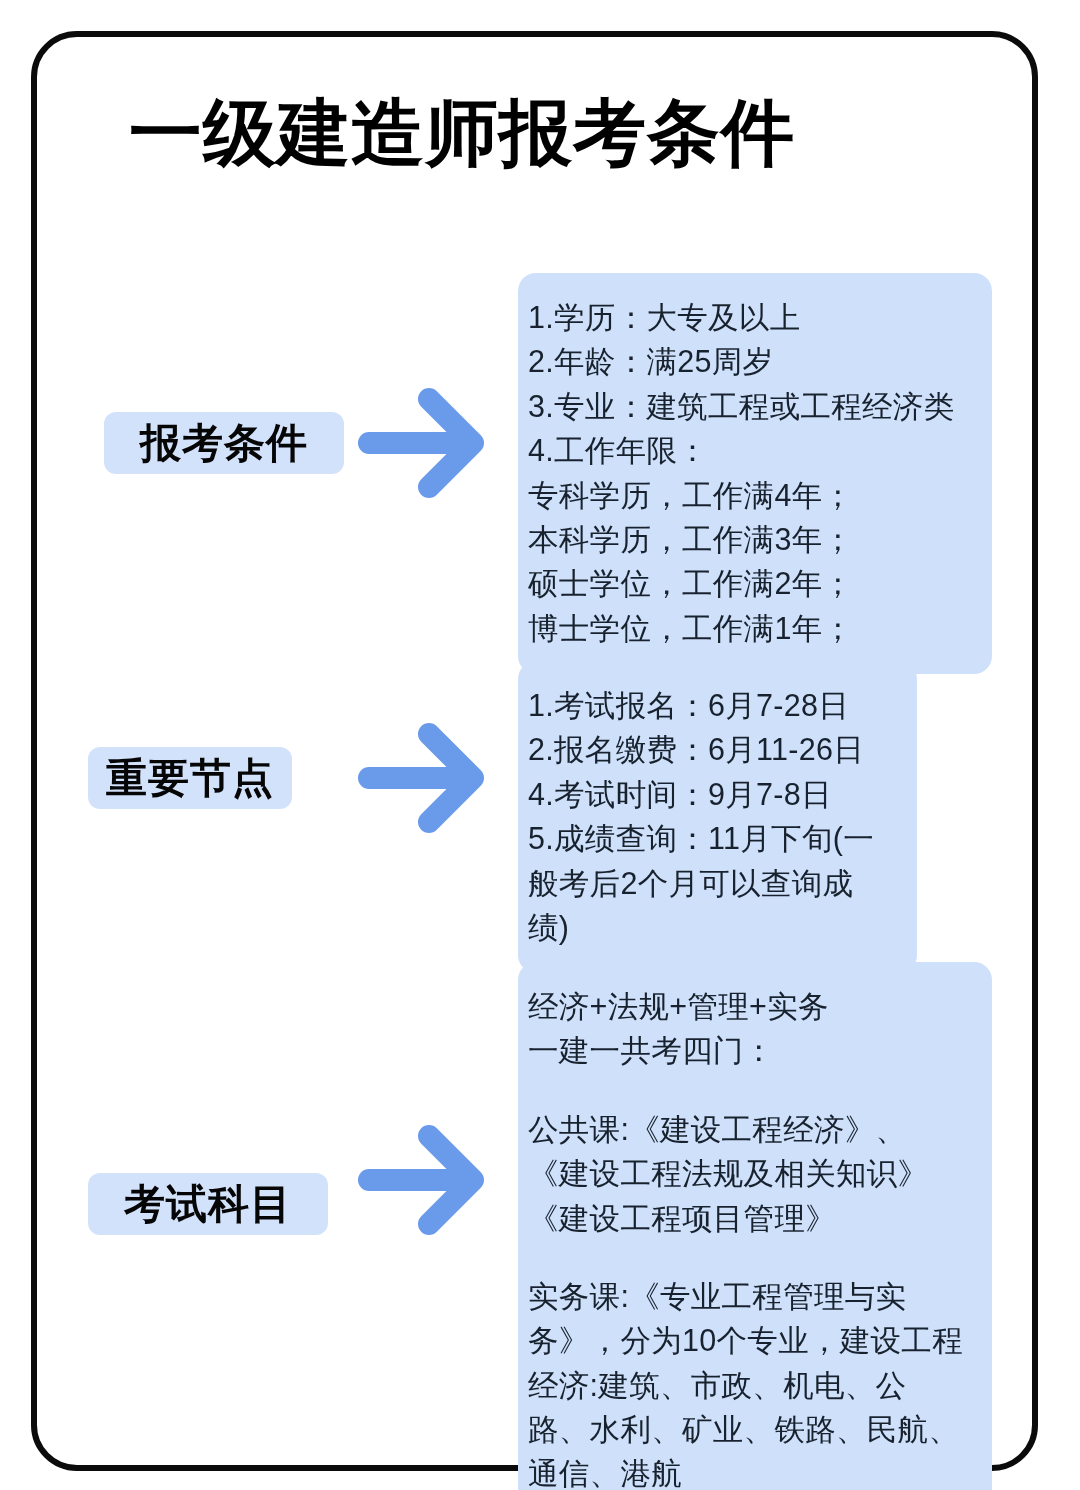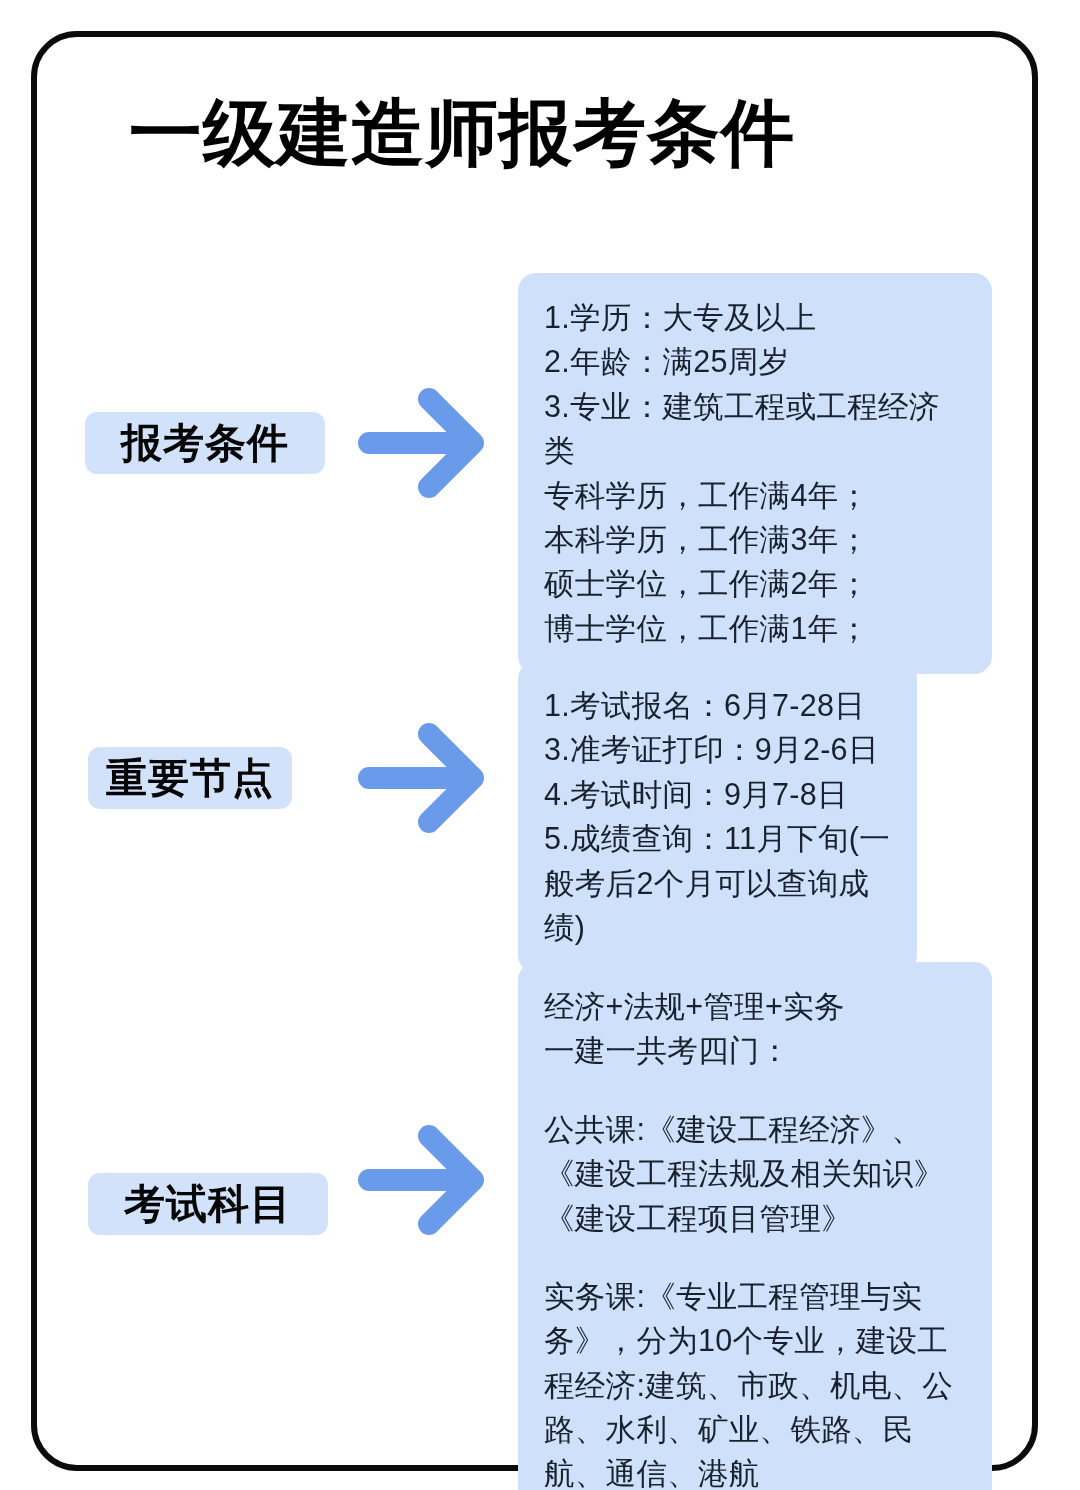--- a/index.html
+++ b/index.html
@@ -58,42 +58,42 @@
     border-radius: 12px;
     display: flex;
     align-items: center;
     justify-content: center;
     font-size: 41px;
     font-weight: bold;
     color: #060606;
     letter-spacing: 1px;
     white-space: nowrap;
   }
-  #pill-1 { left: 85px; top: 412px;  width: 240px; }
+  #pill-1 { left: 104px; top: 412px;  width: 240px; }
   #pill-2 { left: 88px; top: 747px;  width: 204px; }
   #pill-3 { left: 88px; top: 1149px; width: 240px; margin-top: 24px; }
 
   
   .arrow {
     position: absolute;
     width: 135px;
     height: 120px;
   }
   #arrow-1 { left: 357px; top: 383px; }
   #arrow-2 { left: 357px; top: 718px; }
   #arrow-3 { left: 357px; top: 1120px; }
 
   
   .content-block {
     position: absolute;
     left: 518px;
     box-sizing: border-box;
     background: #cfe0fa;
     border-radius: 18px;
-    padding: 22px 26px 24px 26px;
+    padding: 22px 26px 24px 10px;
     color: #18222e;
     font-size: 30.5px;
     line-height: 1.455;
     letter-spacing: 0.3px;
   }
   #block-1 { top: 273px;  width: 474px; }
   #block-2 { top: 661px;  width: 399px; }
   #block-3 { top: 962px;  width: 474px; }
 
   .content-block .para { margin: 0; }
@@ -120,20 +120,21 @@
         <polyline points="72,16 116,60 72,104"></polyline>
       </g>
     </svg>
   </div>
 
   <div class="content-block" id="block-1">
     <p class="para">
       <span class="block-line">1.学历：大专及以上</span>
       <span class="block-line">2.年龄：满25周岁</span>
       <span class="block-line">3.专业：建筑工程或工程经济类</span>
+      <span class="block-line">4.工作年限：</span>
       <span class="block-line">专科学历，工作满4年；</span>
       <span class="block-line">本科学历，工作满3年；</span>
       <span class="block-line">硕士学位，工作满2年；</span>
       <span class="block-line">博士学位，工作满1年；</span>
     </p>
   </div>
 
   <div class="label-pill" id="pill-2">
     <span>重要节点</span>
   </div>
@@ -143,21 +144,21 @@
       <g fill="none" stroke="#6a9aea" stroke-width="22" stroke-linecap="round" stroke-linejoin="round">
         <line x1="12" y1="60" x2="100" y2="60"></line>
         <polyline points="72,16 116,60 72,104"></polyline>
       </g>
     </svg>
   </div>
 
   <div class="content-block" id="block-2">
     <p class="para">
       <span class="block-line">1.考试报名：6月7-28日</span>
-      <span class="block-line">3.准考证打印：9月2-6日</span>
+      <span class="block-line">2.报名缴费：6月11-26日</span>
       <span class="block-line">4.考试时间：9月7-8日</span>
       <span>5.成绩查询：11月下旬(一般考后2个月可以查询成绩)</span>
     </p>
   </div>
 
   <div class="label-pill" id="pill-3">
     <span>考试科目</span>
   </div>
 
   <div class="arrow" id="arrow-3">

